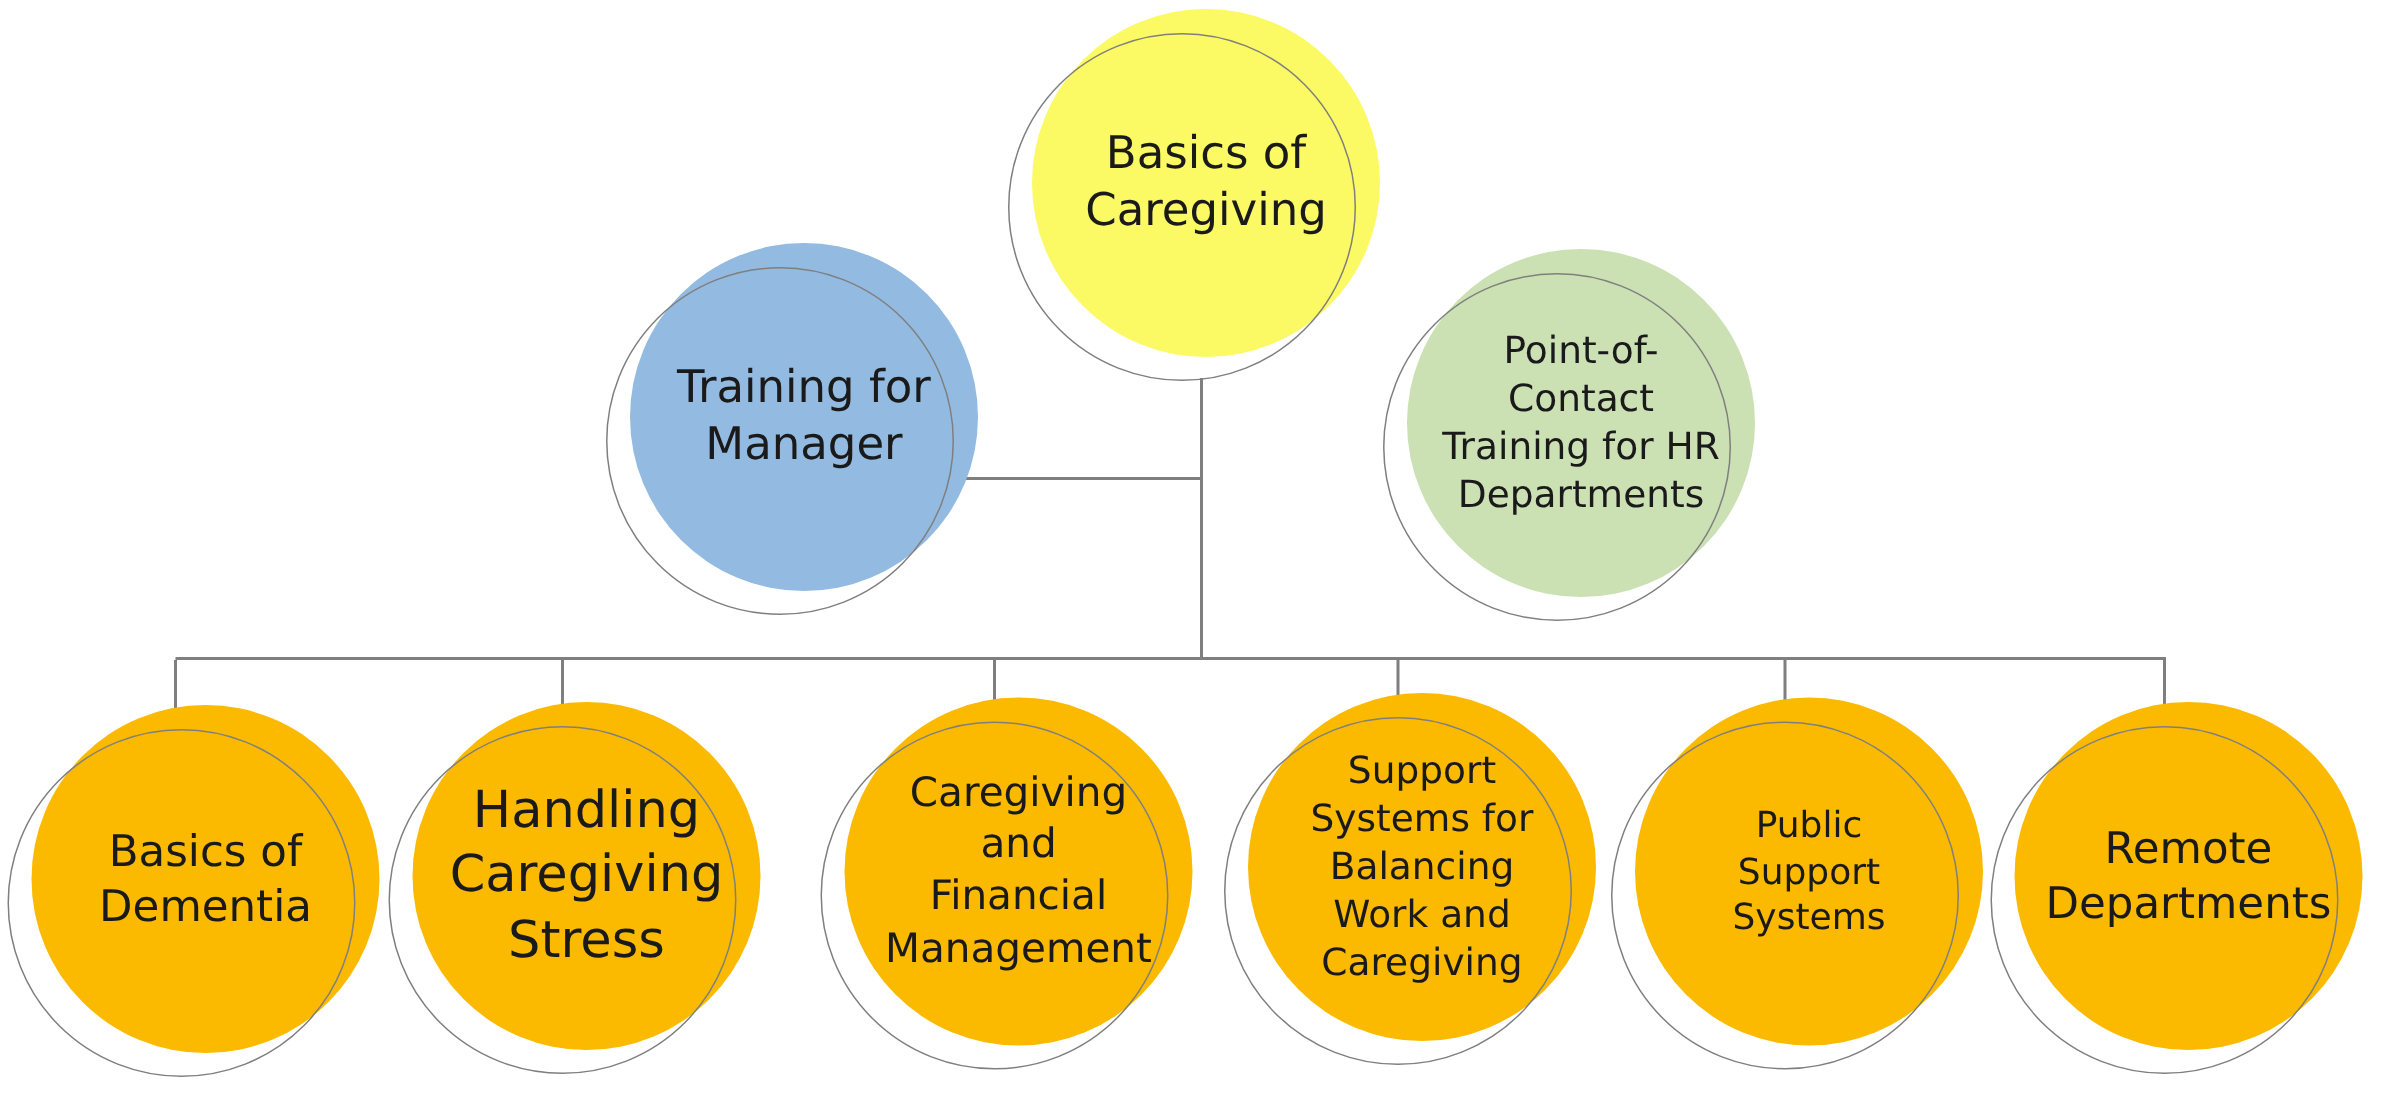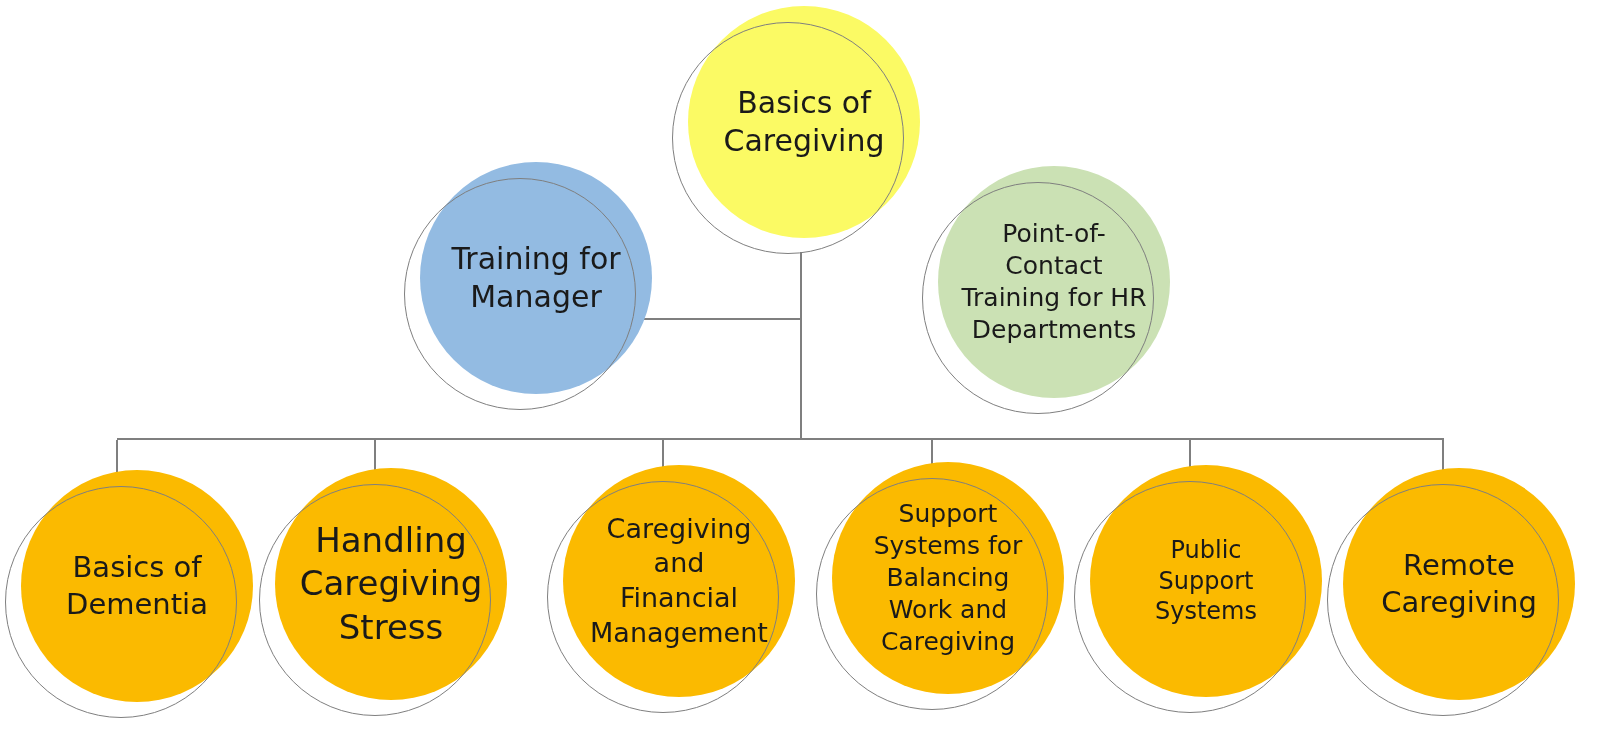--- a/index.html
+++ b/index.html
@@ -163,16 +163,16 @@
     <div class="circle-outline"></div>
     <div class="label">Public
 Support
 Systems</div>
   </div>
 
   <div class="node" id="node-b6">
     <div class="circle-fill" style="background-color: rgb(251, 186, 0);"></div>
     <div class="circle-outline"></div>
     <div class="label">Remote
-Caregiving</div>
+Departments</div>
   </div>
 
 </div>
 
 </body></html>

